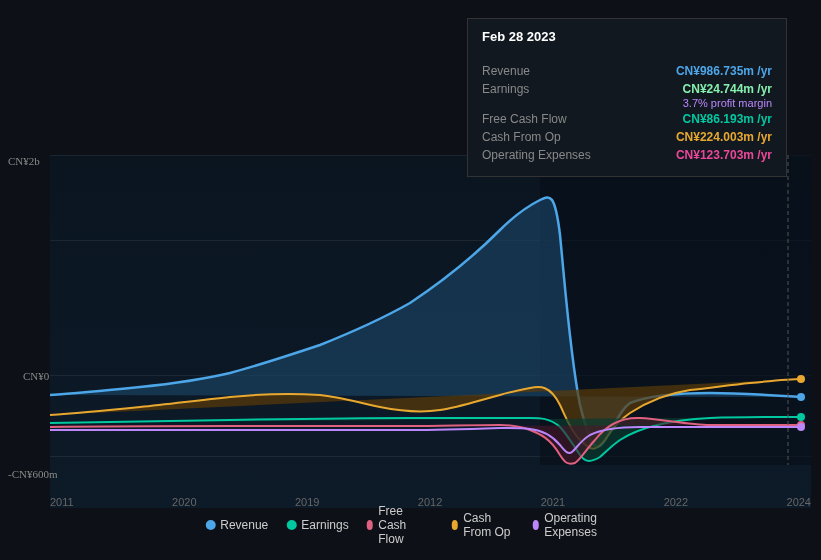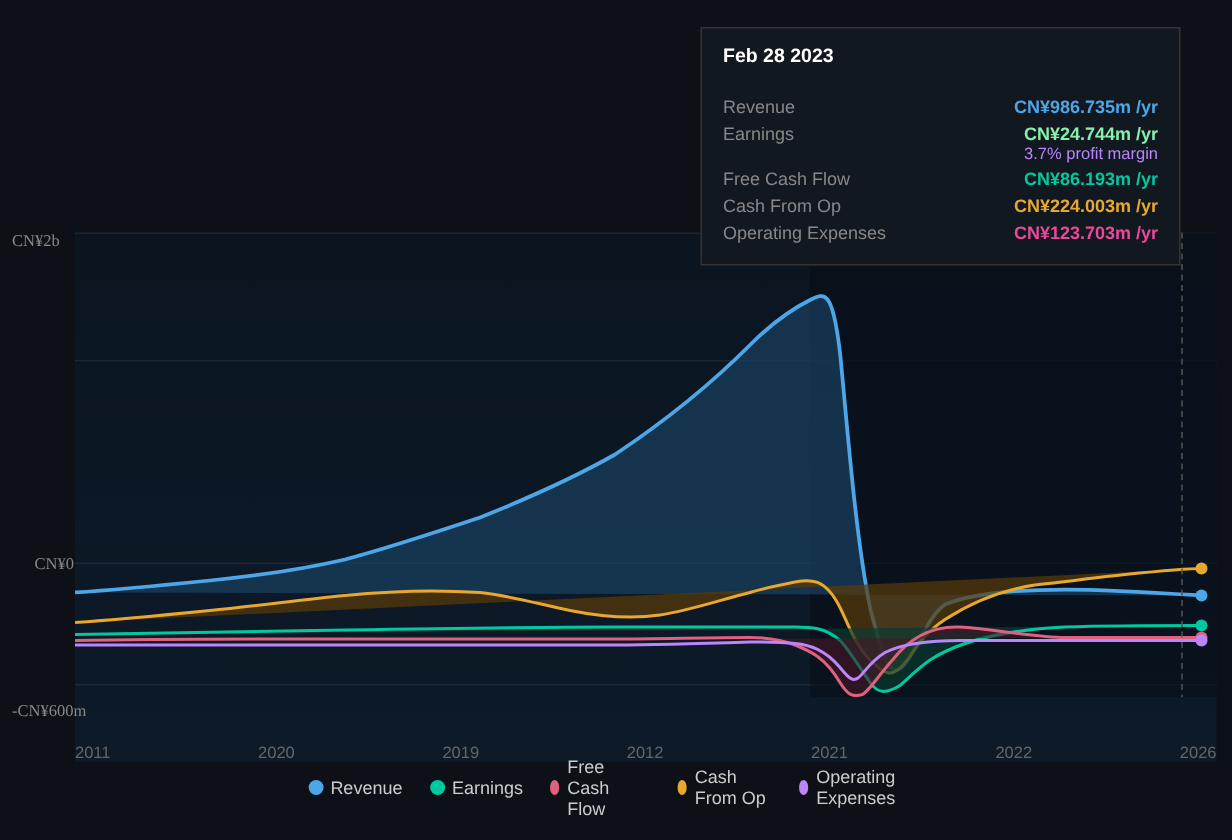--- a/index.html
+++ b/index.html
@@ -288,21 +288,21 @@
   <circle cx="751" cy="272" r="4" fill="#bb86fc"></circle>
 </svg>
 
 <div style="position:absolute; bottom:52px; left:50px; right:10px; display:flex; justify-content:space-between; font-size:11px; color:#666;">
   <span>2011</span>
   <span>2020</span>
   <span>2019</span>
   <span>2012</span>
   <span>2021</span>
   <span>2022</span>
-  <span>2026</span>
+  <span>2024</span>
 </div>
 
 <div class="legend">
   <div class="legend-item">
     <div class="legend-dot" style="background:#4da6e8;"></div>
     <span>Revenue</span>
   </div>
   <div class="legend-item">
     <div class="legend-dot" style="background:#00c8a0;"></div>
     <span>Earnings</span>

